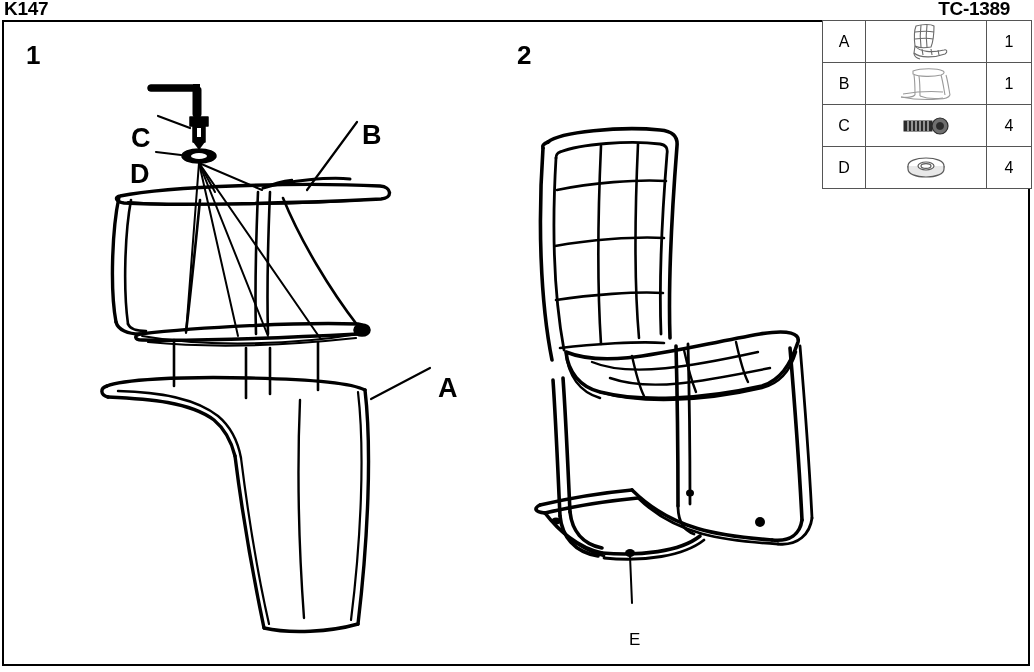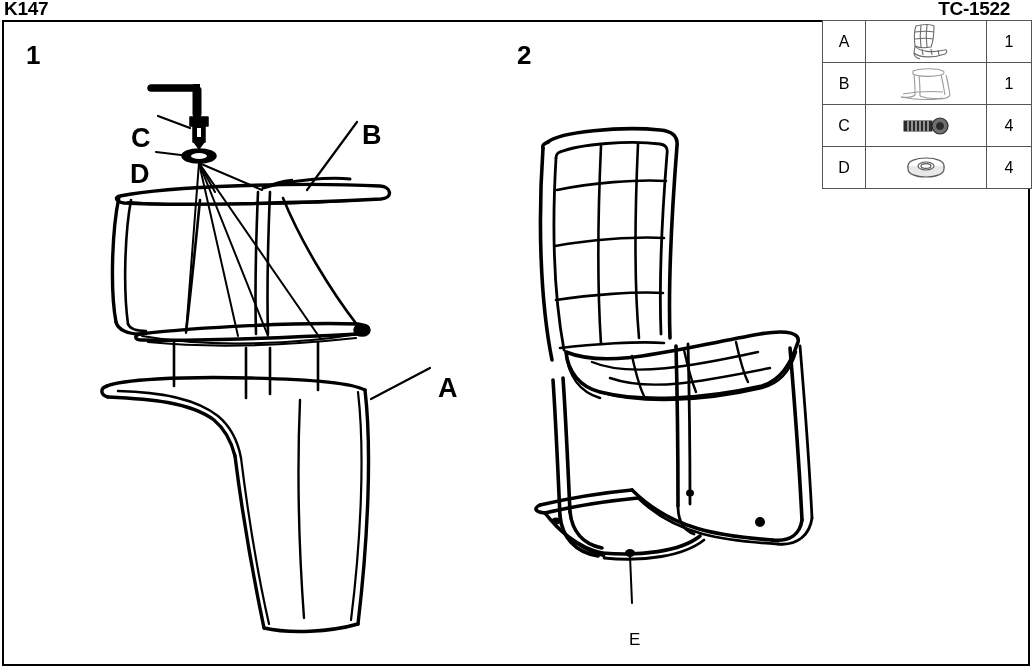--- a/index.html
+++ b/index.html
@@ -118,21 +118,21 @@
     display: flex;
     align-items: center;
     justify-content: center;
   }
 </style>
 </head>
 <body>
 
 <div id="header">
   <div id="doc-code-left">K147</div>
-  <div id="doc-code-right">TC-1522</div>
+  <div id="doc-code-right">TC-1389</div>
 </div>
 
 <div id="panel">
   <div class="step-number" id="step-1-number">1</div>
   <div class="step-number" id="step-2-number">2</div>
 
   <div class="callout-letter" id="label-C">C</div>
   <div class="callout-letter" id="label-D">D</div>
   <div class="callout-letter" id="label-B">B</div>
   <div class="callout-letter" id="label-A">A</div>

